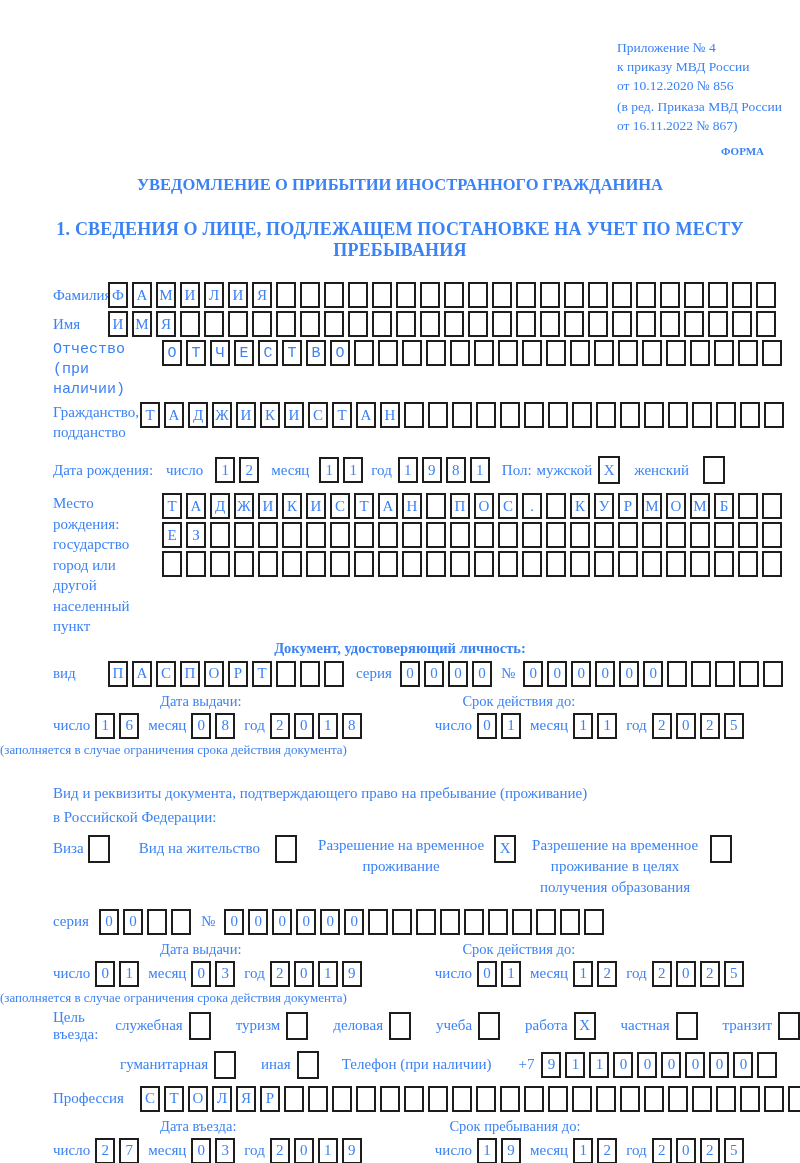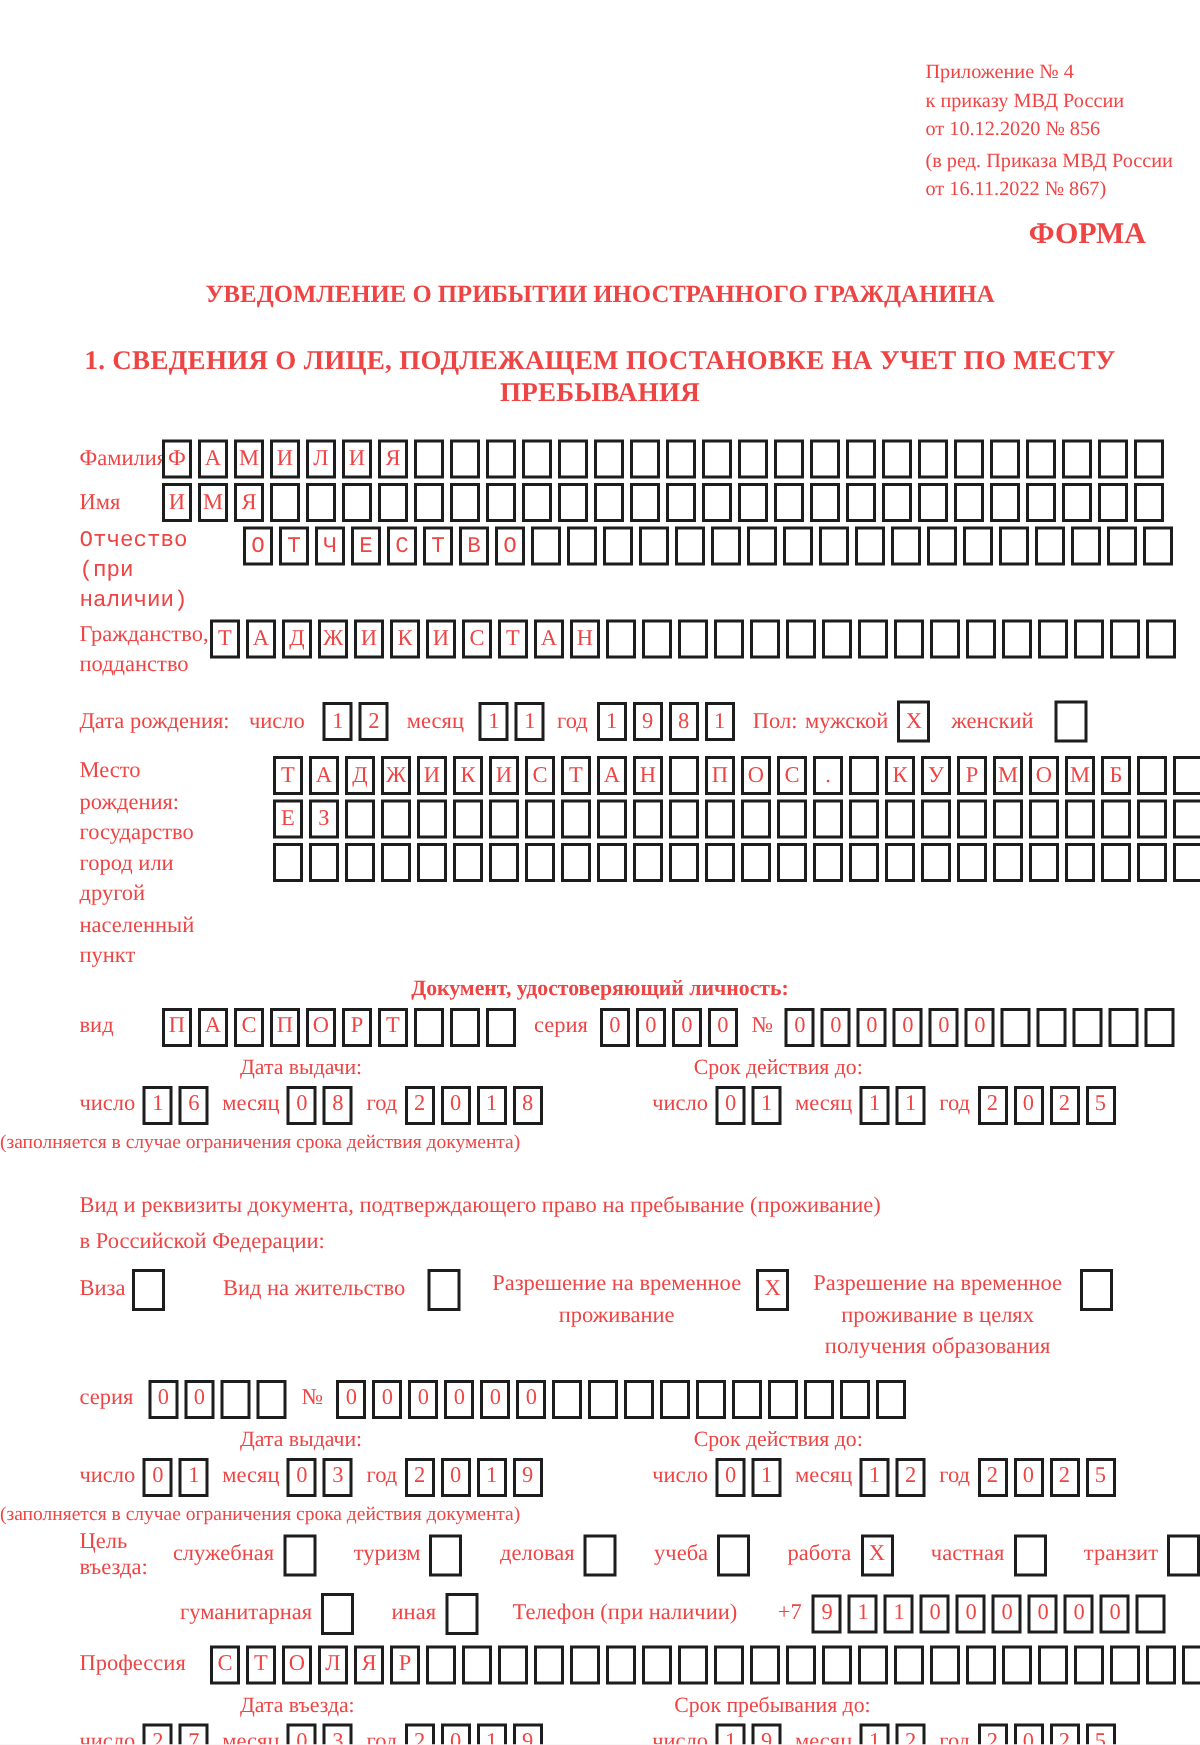--- a/index.html
+++ b/index.html
@@ -1,23 +1,23 @@
 <!DOCTYPE html>
 <html><head>
 <meta charset="utf-8">
 <style>
   html,body{margin:0;padding:0;background:#f2f2f2;}
   .page{
-    width:800px;height:1163px;background:#ffffff;color:#ef4444;
+    width:800px;height:1163px;background:#ffffff;color:#3b82f6;
     font-family:"Liberation Serif","DejaVu Serif",serif;
     position:relative;box-sizing:border-box;overflow:hidden;
   }
   .hdr-block{margin:38px 0 0 617px;font-size:13.5px;line-height:19px;}
   .hdr-block .sub{margin-top:2px;}
-  .forma{margin:10px 36px 0 0;text-align:right;font-weight:bold;font-size:20px;}
+  .forma{margin:10px 36px 0 0;text-align:right;font-weight:bold;font-size:11px;}
   .title{margin-top:16px;text-align:center;font-weight:bold;font-size:16.5px;line-height:23px;}
   .blank-line{display:inline-block;width:54px;border-bottom:2px solid #3a3a3a;height:14px;margin-left:10px;vertical-align:baseline;}
   .sect{margin-top:23px;text-align:center;font-weight:bold;font-size:18px;letter-spacing:.2px;}
   .frm{font-size:15px;}
   .row{display:flex;align-items:center;margin-left:53px;}
   .row.top{align-items:flex-start;}
   .lbl{flex:0 0 auto;}
   .lw55{width:55px;}
   .lw87{width:87px;}
   .lw109{width:109px;}
@@ -221,21 +221,21 @@
         <span class="cell">8</span>
         <span class="cell">1</span>
       </span>
     <span style="margin-left:12px;">Пол:</span>
     <span style="margin-left:5px;">мужской</span>
     <span class="cell checkbox" style="margin-left:6px;">X</span>
     <span style="margin-left:14px;">женский</span>
     <span class="cell checkbox" style="margin-left:14px;"></span>
   </div>
 
-  <div class="row frm top" style="margin-top:9px;gap:20px;">
+  <div class="row frm top" style="margin-top:9px;">
     <span class="lbl lw109" style="line-height:20.5px;">
       <span>Место рождения:</span><br>
       <span>государство</span><br>
       <span>город или другой</span><br>
       <span>населенный пункт</span>
     </span>
     <span class="stack">
       <span class="cells">
           <span class="cell">Т</span>
           <span class="cell">А</span>
@@ -413,21 +413,21 @@
   <div class="intro frm">
     <div>Вид и реквизиты документа, подтверждающего право на пребывание (проживание)</div>
     <div>в Российской Федерации:</div>
   </div>
 
   <div class="row frm top" style="margin-top:6px;">
     <span class="dgroup">
       <span>Виза</span>
       <span class="cell checkbox" style="margin-left:4px;"></span>
     </span>
-    <span class="dgroup" style="margin-left:39px;">
+    <span class="dgroup" style="margin-left:29px;">
       <span>Вид на жительство</span>
       <span class="cell checkbox" style="margin-left:15px;"></span>
     </span>
     <span class="dgroup top" style="margin-left:21px;align-items:flex-start;">
       <span class="ctr" style="line-height:21px;">
         <span>Разрешение на временное</span><br>
         <span>проживание</span>
       </span>
       <span class="cell checkbox" style="margin-left:10px;">X</span>
     </span>

